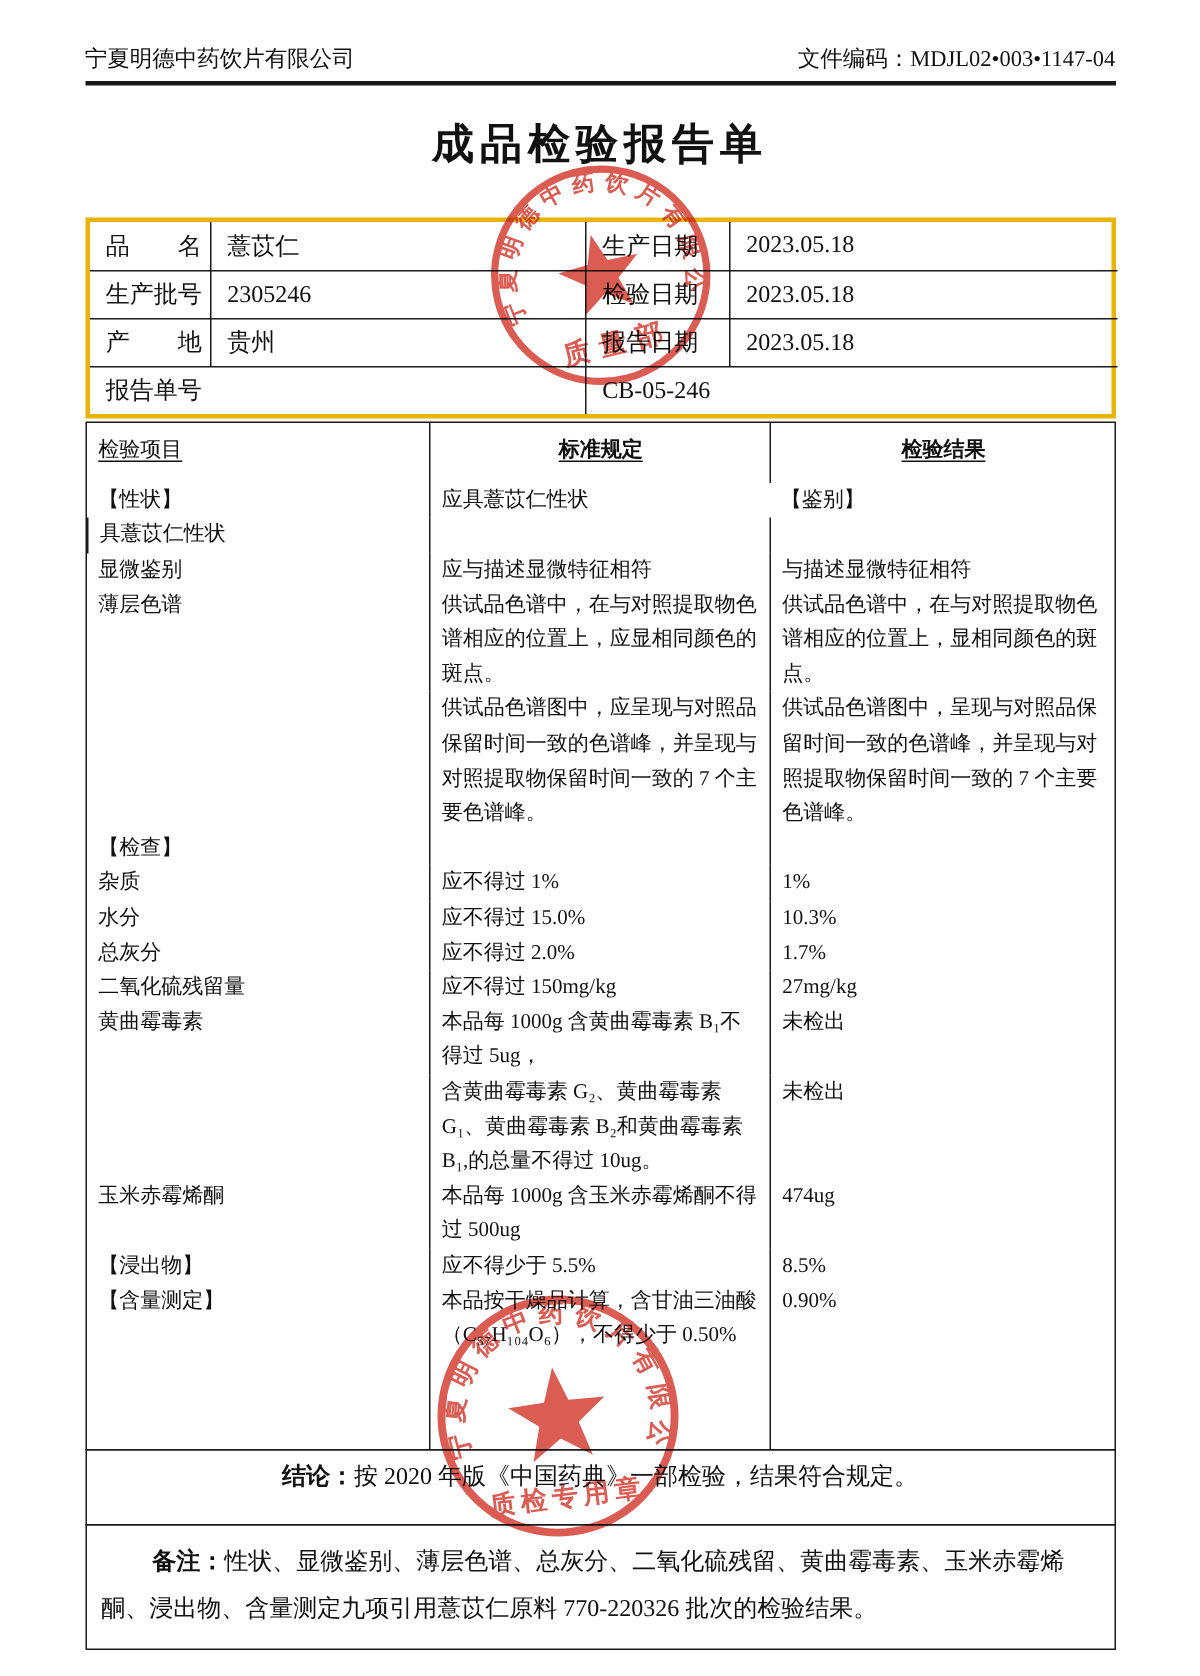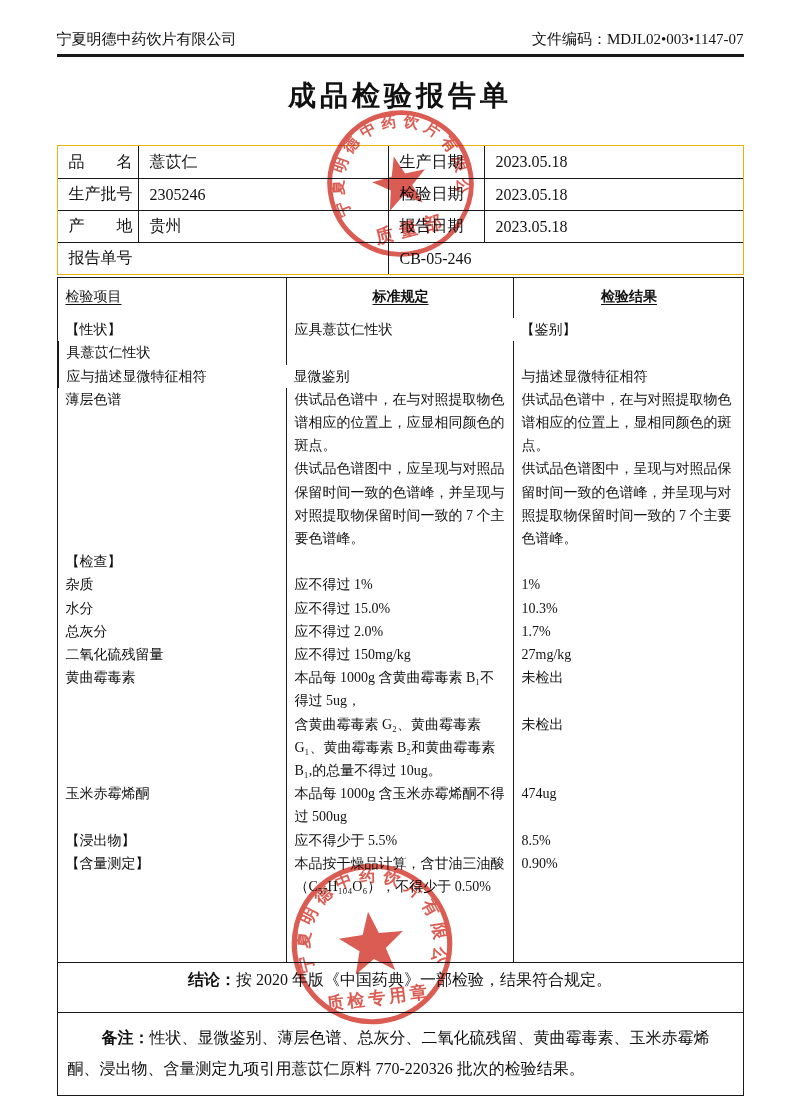--- a/index.html
+++ b/index.html
@@ -7,21 +7,21 @@
   body { font-family: "Liberation Serif", "DejaVu Serif", serif; color: #111; }
   .sheet { position: relative; width: 687px; margin: 0 auto; padding-top: 30px; }
 
   
   .hdr { display: flex; justify-content: space-between; align-items: flex-end;
          font-size: 15px; padding-bottom: 5px; border-bottom: 3px solid #1a1a1a; }
   .title { text-align: center; font-size: 28px; font-weight: bold; letter-spacing: 4px; margin-top: 20px; }
 
   
   .info-grid { display: grid; grid-template-columns: 80px 250px 96px 259px;
-               border: 1px solid #eab308; margin-top: 30px; font-size: 16px; }
+               border: 3px solid #eab308; margin-top: 30px; font-size: 16px; }
   .icell { height: 32px; display: flex; align-items: center; padding-left: 11px;
            border-top: 1px solid #1a1a1a; border-left: 1px solid #1a1a1a; }
   .icell.r0 { border-top: none; }
   .icell.c0 { border-left: none; }
   .span2a { grid-column: 1 / 3; }
   .span2b { grid-column: 3 / 5; }
 
   
   .main-grid { display: grid; grid-template-columns: 228px 227px 230px;
                border: 1px solid #1a1a1a; margin-top: 2px;
@@ -56,21 +56,21 @@
   #stamp-top { left: 324px; top: 107px; width: 153px; height: 153px; transform: rotate(-14deg); }
   #stamp-bottom { left: 288px; top: 860px; width: 168px; height: 168px; transform: rotate(-7deg); }
 </style>
 </head>
 <body>
 
 <div class="sheet">
 
   <div class="hdr">
     <span>宁夏明德中药饮片有限公司</span>
-    <span>文件编码：MDJL02•003•1147-07</span>
+    <span>文件编码：MDJL02•003•1147-04</span>
   </div>
 
   <div class="title">成品检验报告单</div>
 
   <div class="info-grid">
     <div class="icell r0 c0">品　　名</div>
     <div class="icell r0">薏苡仁</div>
     <div class="icell r0">生产日期</div>
     <div class="icell r0">2023.05.18</div>
 
@@ -94,22 +94,22 @@
     <div class="mcell mhead c2"><span>检验结果</span></div>
 
       <div class="mcell c0">【性状】</div>
       <div class="mcell c1">应具薏苡仁性状</div>
       <div class="mcell c0">【鉴别】</div>
 
       <div class="mcell c2">具薏苡仁性状</div>
       <div class="mcell c1"></div>
       <div class="mcell c2"></div>
 
+      <div class="mcell c0">显微鉴别</div>
       <div class="mcell c1">应与描述显微特征相符</div>
-      <div class="mcell c0">显微鉴别</div>
       <div class="mcell c2">与描述显微特征相符</div>
 
       <div class="mcell c0">薄层色谱</div>
       <div class="mcell c1">供试品色谱中，在与对照提取物色谱相应的位置上，应显相同颜色的斑点。</div>
       <div class="mcell c2">供试品色谱中，在与对照提取物色谱相应的位置上，显相同颜色的斑点。</div>
 
       <div class="mcell c0"></div>
       <div class="mcell c1">供试品色谱图中，应呈现与对照品保留时间一致的色谱峰，并呈现与对照提取物保留时间一致的 7 个主要色谱峰。</div>
       <div class="mcell c2">供试品色谱图中，呈现与对照品保留时间一致的色谱峰，并呈现与对照提取物保留时间一致的 7 个主要色谱峰。</div>
 

